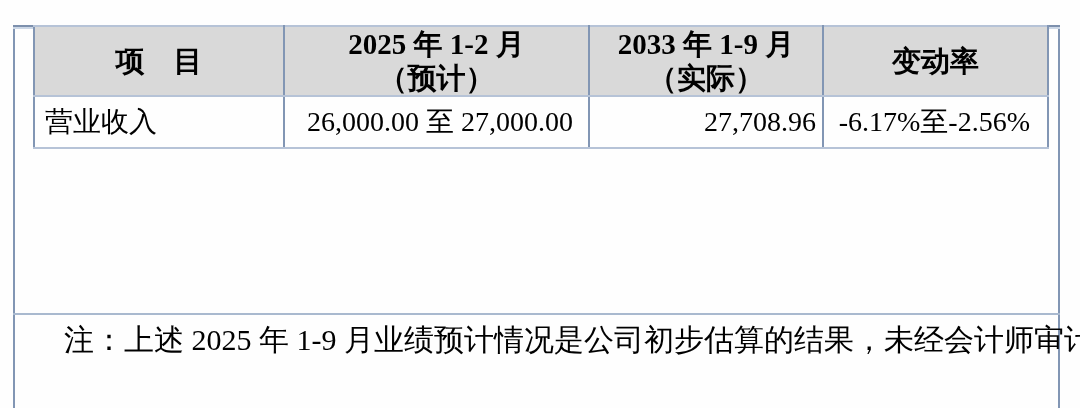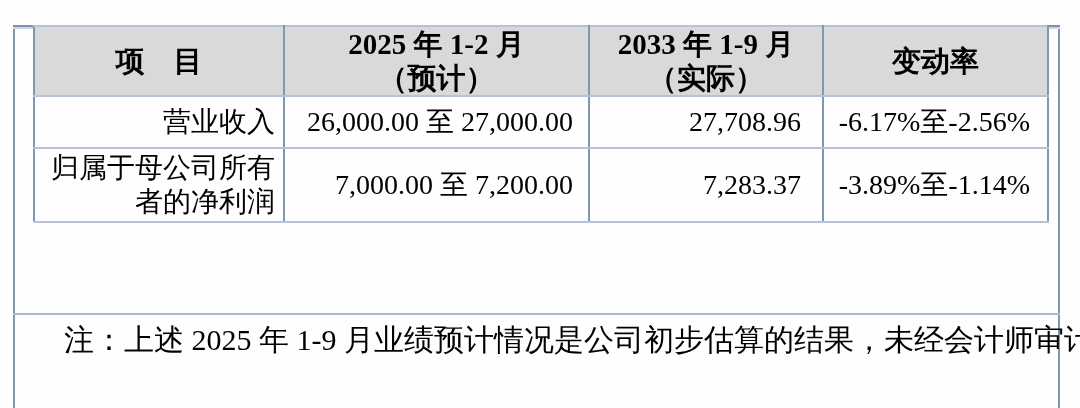--- a/index.html
+++ b/index.html
@@ -39,24 +39,24 @@
     font-weight:bold;
     font-size:29px;
     text-align:center;
     line-height:34px;
     white-space:pre-line;
   }
   tr.hdr   { height:70px; }
   tr.row-1 { height:52px; }
   tr.row-2 { height:68px; }
   tr.row-3 { height:98px; }
-  td.item  { text-align:right; padding:2px 8px 2px 10px; line-height:34px; }
+  td.item  { text-align:left; padding:2px 8px 2px 10px; line-height:34px; }
   td.num   { text-align:right; white-space:nowrap;margin-top:16px; }
   td.c2 { padding-right:15px; }
-  td.c3 { padding-right:21px;  }
+  td.c3 { padding-right:6px;  }
   td.c4 { padding-right:17px;  }
 
   
   .note { position:absolute; left:28px; top:321px; width:1020px; font-size:30px; line-height:37px; }
   .note .l1 { padding-left:36px; white-space:nowrap; }
   .note .l2 { white-space:nowrap; }
 </style>
 </head>
 <body>
 
@@ -82,26 +82,20 @@
         <th>2033 年 1-9 月
 （实际）</th>
         <th>变动率</th>
       </tr>
       <tr class="row-1">
         <td class="item">营业收入</td>
         <td class="num c2">26,000.00 至 27,000.00</td>
         <td class="num c3">27,708.96</td>
         <td class="num c4">-6.17%至-2.56%</td>
       </tr>
-      <tr class="row-2">
-        <td class="item">归属于母公司所有者的净利润</td>
-        <td class="num c2">7,000.00 至 7,200.00</td>
-        <td class="num c3">7,283.37</td>
-        <td class="num c4">-3.89%至-1.14%</td>
-      </tr>
     </tbody>
   </table>
 
   <div class="note">
     <div class="l1">注：上述 2025 年 1-9 月业绩预计情况是公司初步估算的结果，未经会计师审计或审阅，</div>
   </div>
 
 </div>
 
 </body></html>

